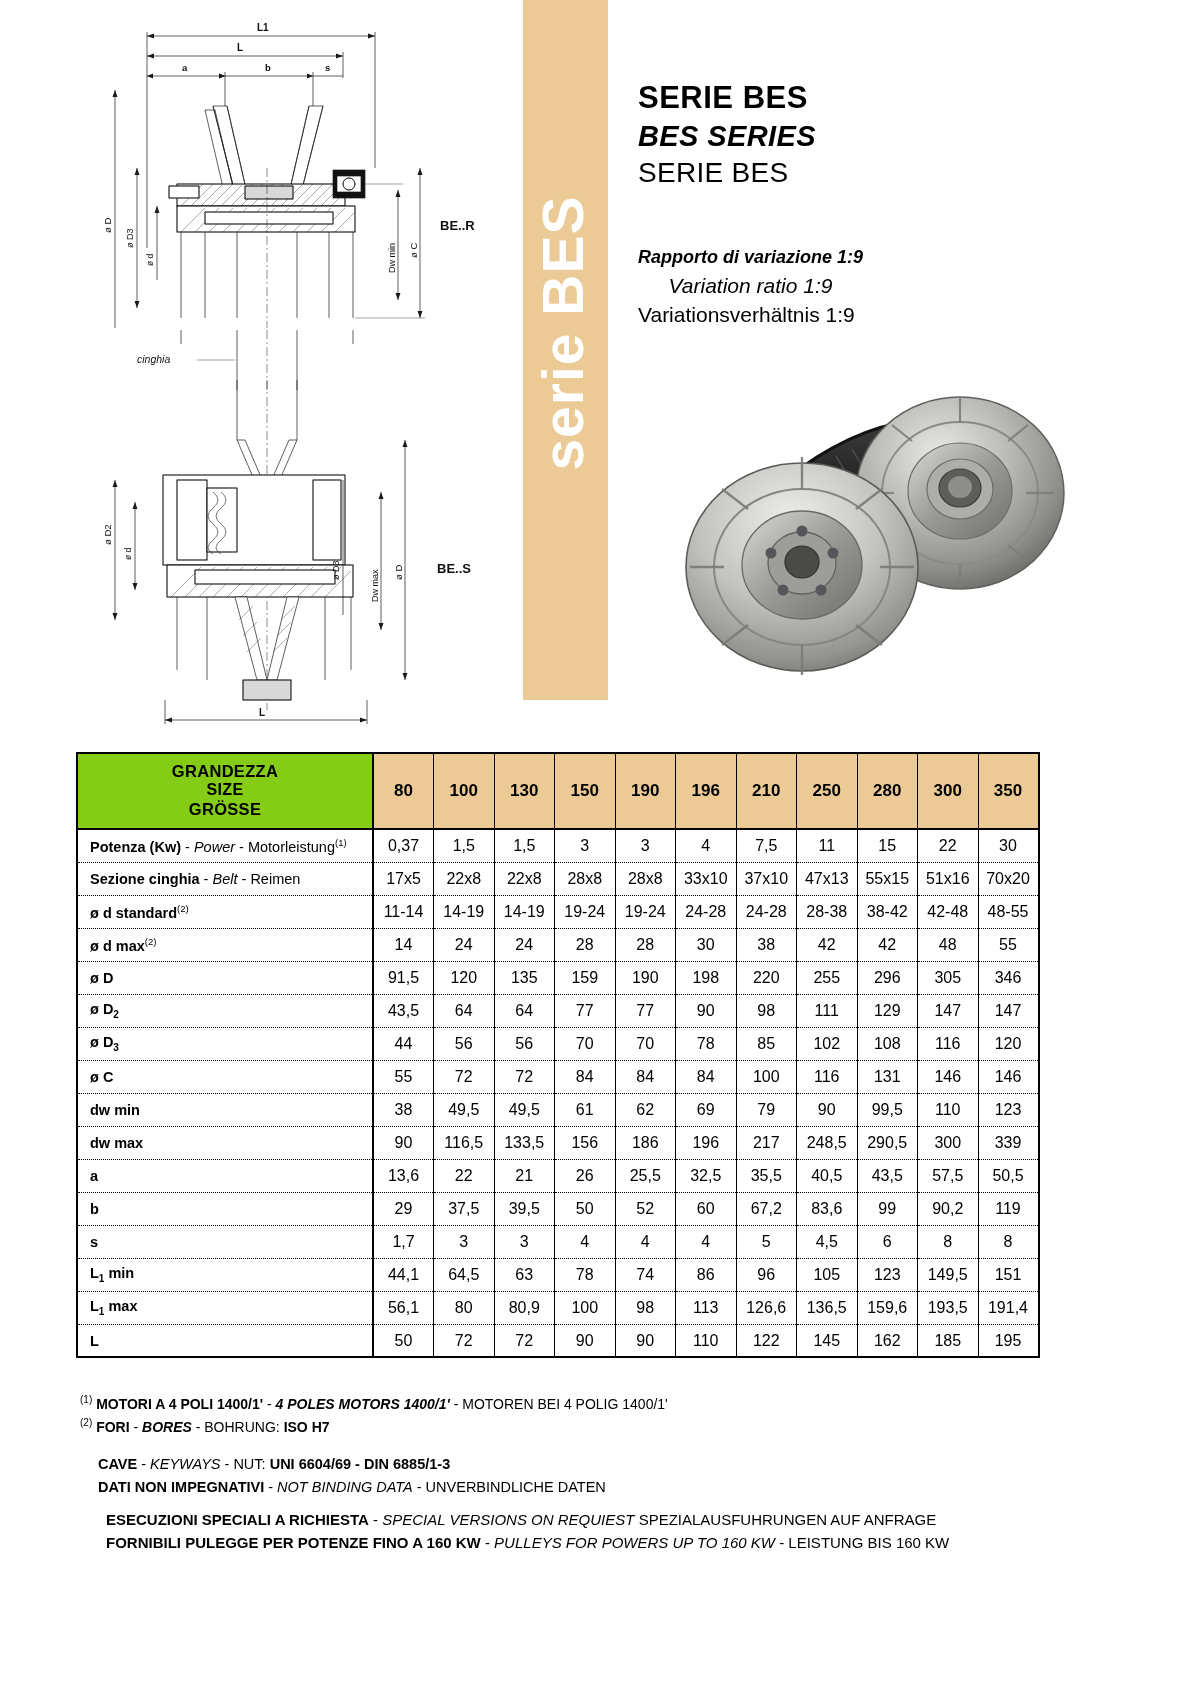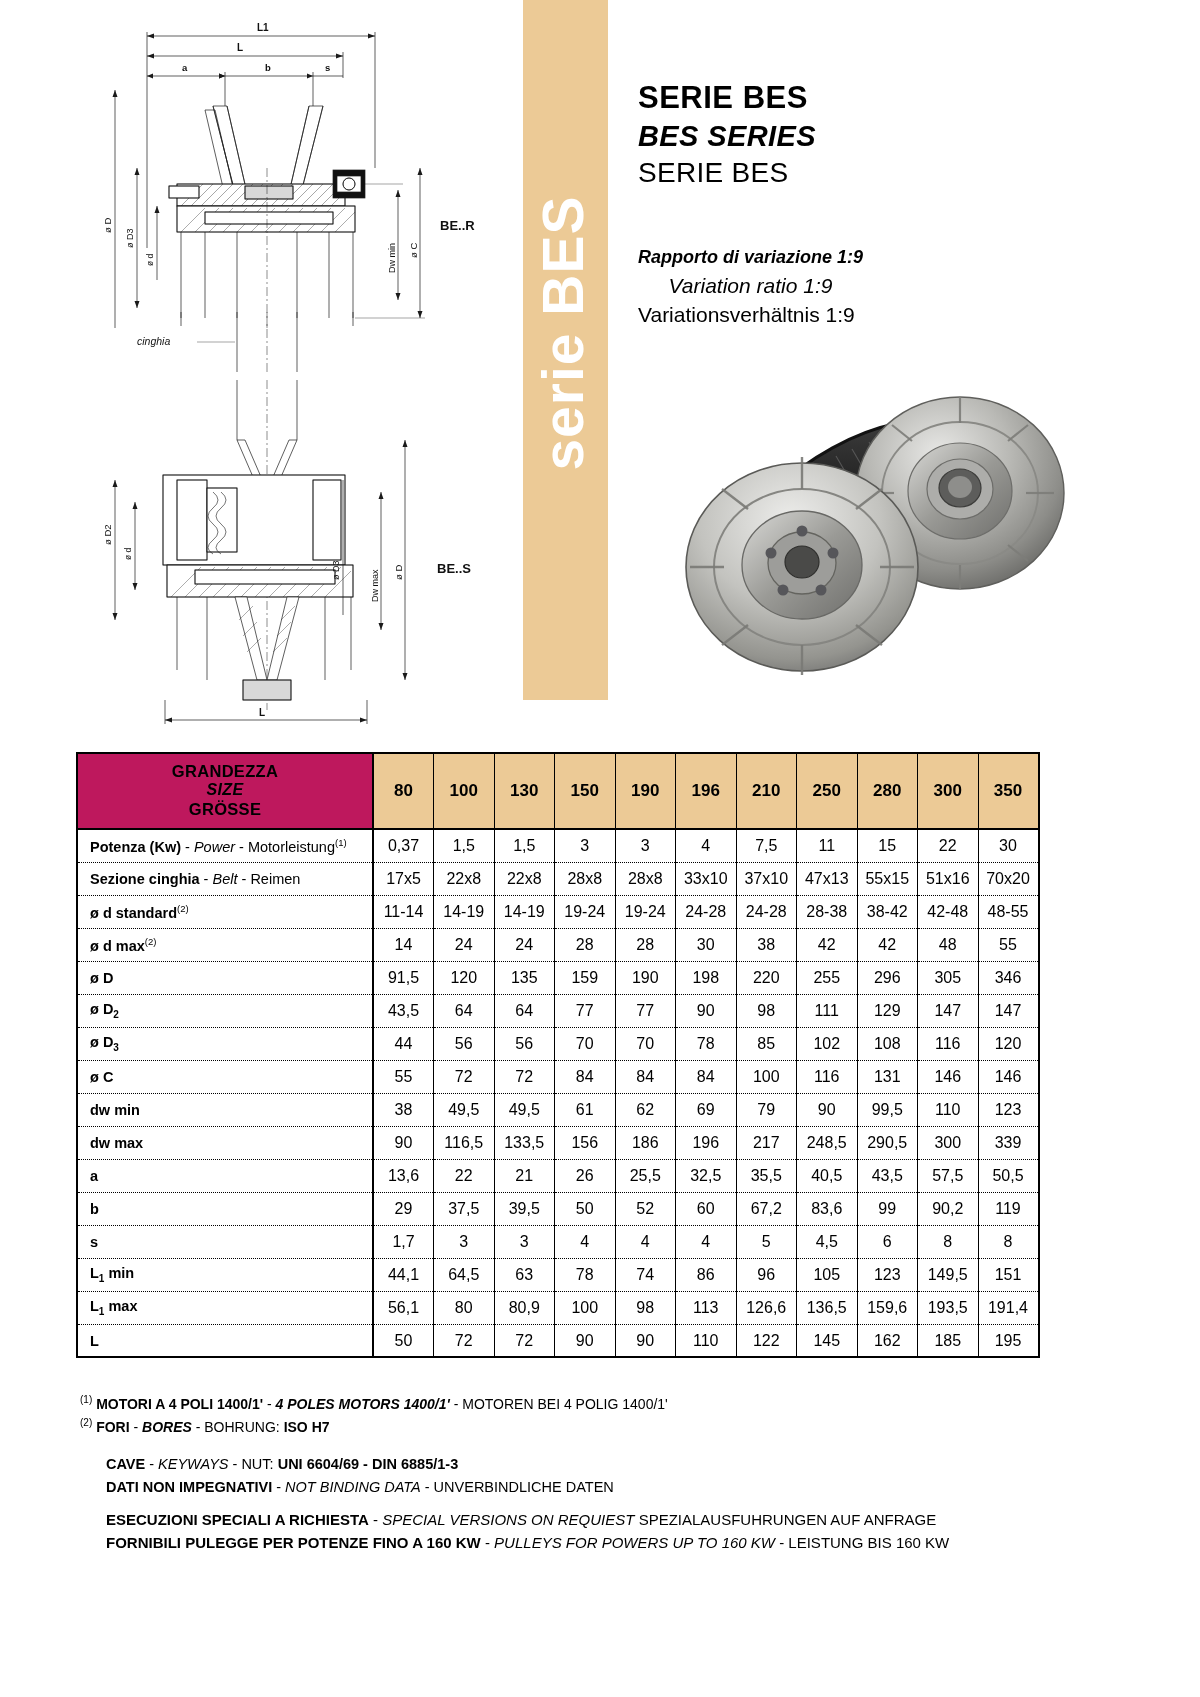--- a/index.html
+++ b/index.html
@@ -61,29 +61,29 @@
   table.spec {
     border-collapse: collapse;
     width: 962px;
     table-layout: fixed;
     border: 2.5px solid #000;
   }
   table.spec col.lbl { width: 296px; }
   table.spec col.val { width: 60.5px; }
 
   table.spec th.hdr-label {
-    background: #be185d;
+    background: #84cc16;
     border-right: 2.5px solid #000;
     border-bottom: 2.5px solid #000;
     text-align: center;
     padding: 8px 4px 9px 4px;
     line-height: 1.17;
   }
   .hl1 { font-size: 16.5px; font-weight: bold; letter-spacing: 0.3px; }
-  .hl2 { font-size: 16px; font-weight: bold; font-style: italic; letter-spacing: 0.3px; }
+  .hl2 { font-size: 16px; font-weight: bold; letter-spacing: 0.3px; }
   .hl3 { font-size: 16.5px; font-weight: bold; letter-spacing: 0.3px; }
 
   table.spec th.hdr-size {
     background: #ecca96;
     border-left: 1.6px solid #000;
     border-bottom: 2.5px solid #000;
     font-size: 17px;
     font-weight: bold;
     text-align: center;
     vertical-align: middle;
@@ -110,21 +110,21 @@
 
   .b { font-weight: bold; }
   .i { font-style: italic; }
   sup { font-size: 9.5px; vertical-align: super; }
   sub { font-size: 10px; vertical-align: sub; }
 
   
   .notes { position: absolute; left: 80px; top: 1392px; width: 1050px; }
   .note-fn { font-size: 14px; line-height: 1.62; white-space: nowrap; }
   .note-fn sup { font-size: 10px; }
-  .notes-grp2 { margin-top: 14px; margin-left: 26px; }
+  .notes-grp2 { margin-top: 14px; margin-left: 18px; }
   .note-l { font-size: 14.5px; line-height: 1.62; white-space: nowrap; }
   .notes-grp3 { margin-top: 8px; margin-left: 26px; }
   .note-s { font-size: 15px; line-height: 1.58; white-space: nowrap; }
 </style>
 </head>
 <body>
 
 <div class="page">
 
   <div class="top">
@@ -249,21 +249,21 @@
           <text transform="translate(26,215) rotate(-90)" font-size="9.5">ø D</text>
           <text transform="translate(48,230) rotate(-90)" font-size="9">ø D3</text>
           <text transform="translate(68,248) rotate(-90)" font-size="8.5">ø d</text>
           <text transform="translate(310,255) rotate(-90)" font-size="9">Dw min</text>
           <text transform="translate(332,240) rotate(-90)" font-size="9.5">ø C</text>
           <text x="355" y="212" font-size="13" font-weight="bold">BE..R</text>
         </g>
       </svg>
     </div>
 
-    <div class="drawing" style="left:85px; top:312px; width:400px; height:60px;text-decoration:underline;">
+    <div class="drawing" style="left:85px; top:330px; width:400px; height:60px;text-decoration:underline;">
       <svg class="dwg-svg" width="400" height="60" viewBox="0 0 400 60">
         <g stroke="#1a1a1a" fill="none" stroke-width="0.7">
           <line x1="152" y1="0" x2="152" y2="60"></line>
           <line x1="212" y1="0" x2="212" y2="60"></line>
           <line x1="96" y1="0" x2="96" y2="14"></line>
           <line x1="268" y1="0" x2="268" y2="14"></line>
           <line x1="182" y1="0" x2="182" y2="60" stroke-dasharray="9 3 2 3" stroke-width="0.5"></line>
           <line x1="112" y1="30" x2="150" y2="30" stroke-width="0.4"></line>
         </g>
         <text x="52" y="33" font-size="10.5" fill="#111" font-style="italic" font-family="Liberation Sans, sans-serif">cinghia</text>

